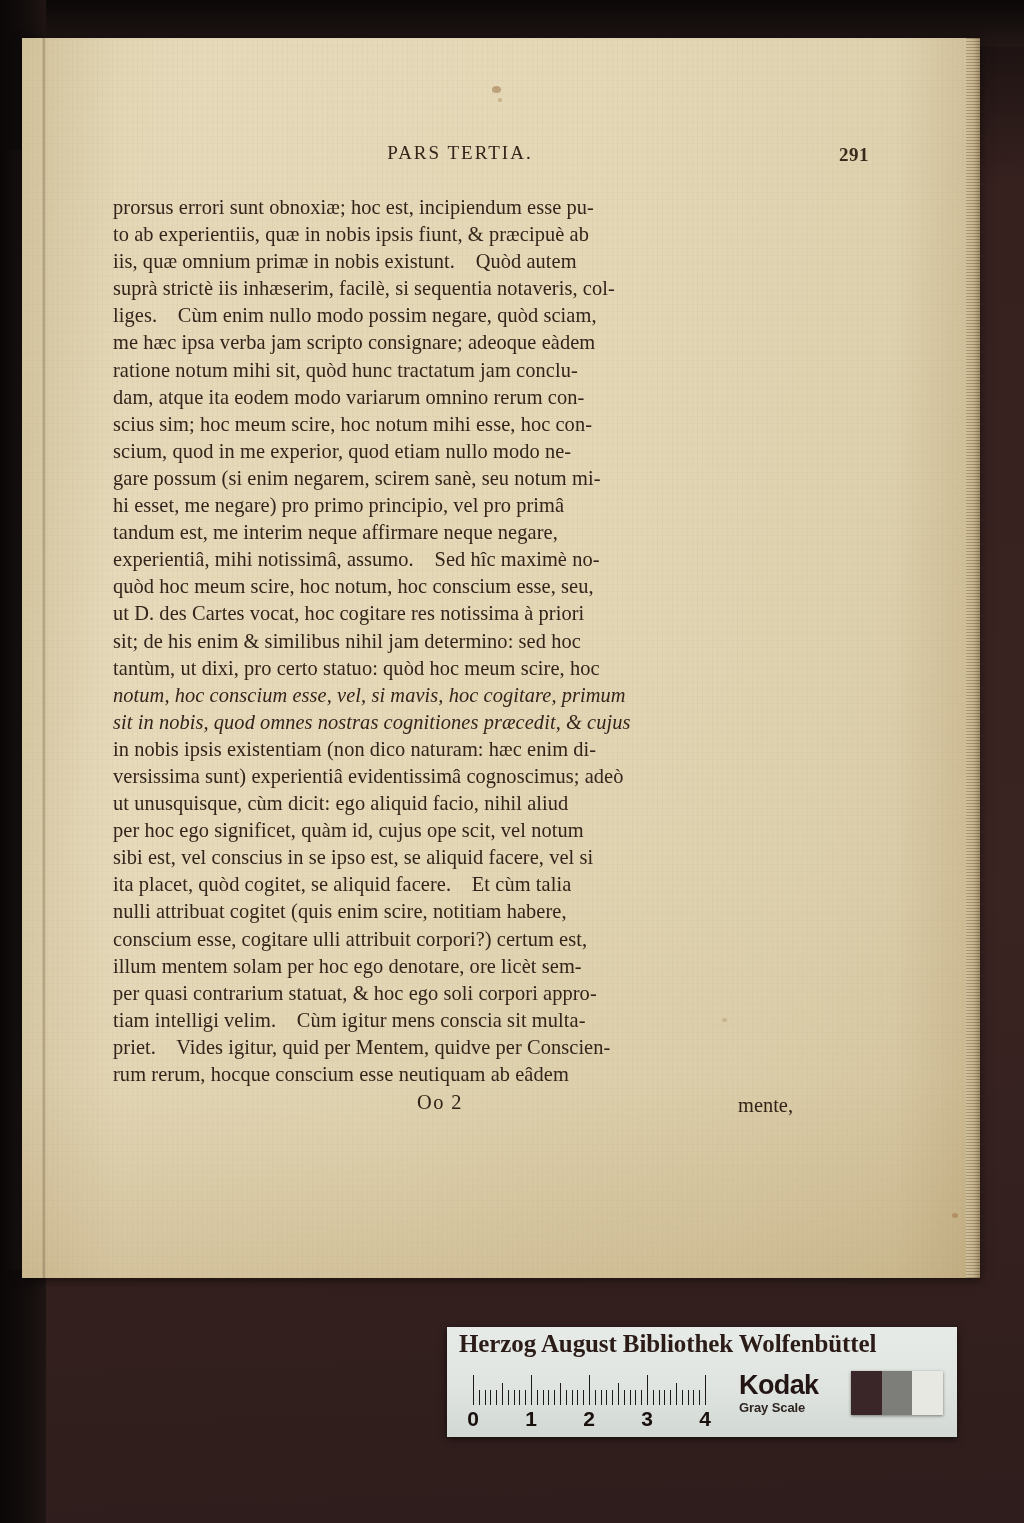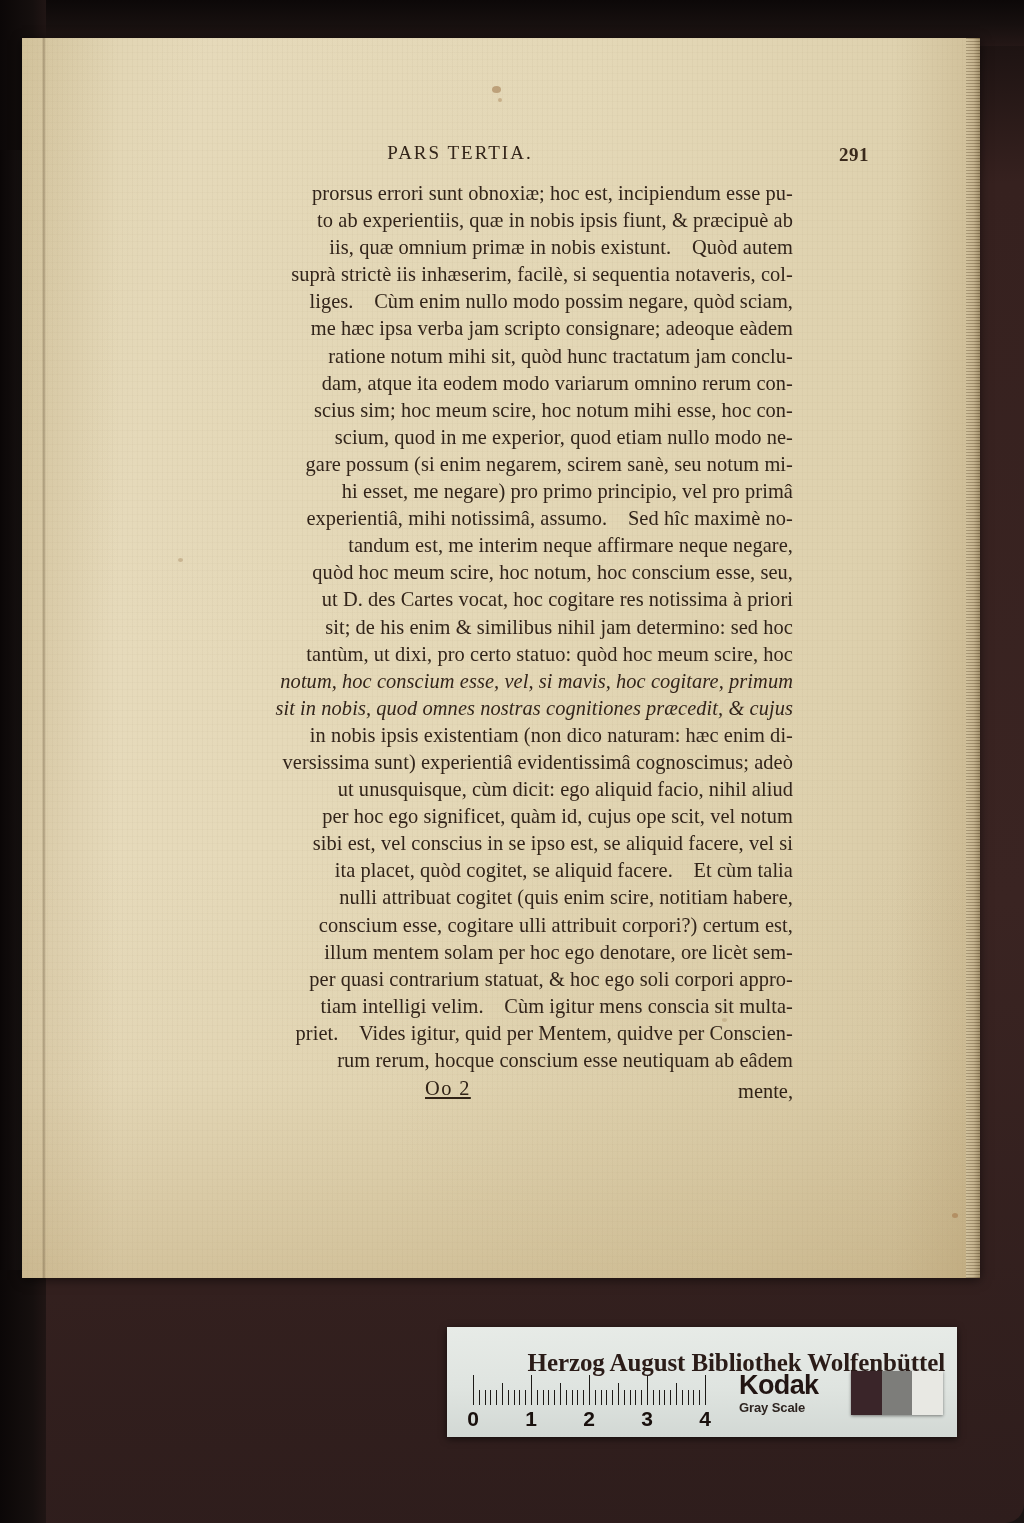--- a/index.html
+++ b/index.html
@@ -14,21 +14,20 @@
     overflow: hidden;
     font-family: "Liberation Serif", serif;
   }
 
   
   #scan-root {
     position: absolute;
     inset: 0;
     background:
       linear-gradient(178deg, #120d0d 0%, #1d1312 5%, #36211f 14%, #3a2422 60%, #2e1d1c 100%);
-    border-radius: 19px;
   }
   #backdrop-top-shadow {
     position: absolute;
     left: 0; top: 0; width: 1024px; height: 46px;
     background: linear-gradient(180deg, #0c0808 0%, #17100f 55%, #241716 100%);
   }
   #backdrop-left-block {
     position: absolute;
     left: 0; top: 0; width: 46px; height: 1523px;
     background: linear-gradient(90deg, #0b0707 0%, #150f0e 70%, #201514 100%);
@@ -119,43 +118,41 @@
     position: absolute;
     right: -76px;
     top: 2px;
     font-size: 19px;
     letter-spacing: .5px;
     color: #3a2a1c;
     font-weight: bold;
   }
 
   #body-lines {
-    margin-top: 8px;
-    text-align: right;
+    margin-top: 22px;
   }
   .ln {
     font-size: 20.4px;
     line-height: 27.1px;
     white-space: pre;
     color: #32241a;
     letter-spacing: .08px;
   }
   .ln.it { font-style: italic; }
 
   #signature-row {
     position: relative;
     height: 30px;
     margin-top: 3px;
   }
   #signature-mark {
     position: absolute;
-    left: 312px;
+    left: 304px;
     font-size: 20.4px;
     letter-spacing: 1.4px;
-    text-decoration: underline;
   }
   #catchword {
     position: absolute;
     right: 0;
     top: 3px;
     font-size: 20.4px;
   }
 
   
   #calibration-card {
@@ -163,23 +160,23 @@
     left: 447px;
     top: 1327px;
     width: 510px;
     height: 110px;
     background: linear-gradient(180deg, #e7ebe7 0%, #dfe4e0 55%, #d2d8d4 100%);
     box-shadow: 0 2px 7px rgba(0,0,0,.6);
   }
   #library-name {
     position: absolute;
     left: 12px;
-    top: 22px;
+    top: 3px;
     width: 486px;
-    text-align: right;
+    text-align: left;
     font-family: "Liberation Serif", serif;
     font-weight: bold;
     font-size: 25px;
     color: #2b1c18;
     letter-spacing: -.1px;
     white-space: nowrap;
   }
   #ruler {
     position: absolute;
     left: 20px;
@@ -292,22 +289,22 @@
           <div class="ln">iis, quæ omnium primæ in nobis existunt.    Quòd autem</div>
           <div class="ln">suprà strictè iis inhæserim, facilè, si sequentia notaveris, col-</div>
           <div class="ln">liges.    Cùm enim nullo modo possim negare, quòd sciam,</div>
           <div class="ln">me hæc ipsa verba jam scripto consignare; adeoque eàdem</div>
           <div class="ln">ratione notum mihi sit, quòd hunc tractatum jam conclu-</div>
           <div class="ln">dam, atque ita eodem modo variarum omnino rerum con-</div>
           <div class="ln">scius sim; hoc meum scire, hoc notum mihi esse, hoc con-</div>
           <div class="ln">scium, quod in me experior, quod etiam nullo modo ne-</div>
           <div class="ln">gare possum (si enim negarem, scirem sanè, seu notum mi-</div>
           <div class="ln">hi esset, me negare) pro primo principio, vel pro primâ</div>
+          <div class="ln">tandum est, me interim neque affirmare neque negare,</div>
           <div class="ln">experientiâ, mihi notissimâ, assumo.    Sed hîc maximè no-</div>
-          <div class="ln">tandum est, me interim neque affirmare neque negare,</div>
           <div class="ln">quòd hoc meum scire, hoc notum, hoc conscium esse, seu,</div>
           <div class="ln">ut D. des Cartes vocat, hoc cogitare res notissima à priori</div>
           <div class="ln">sit; de his enim &amp; similibus nihil jam determino: sed hoc</div>
           <div class="ln">tantùm, ut dixi, pro certo statuo: quòd hoc meum scire, hoc</div>
           <div class="ln it">notum, hoc conscium esse, vel, si mavis, hoc cogitare, primum</div>
           <div class="ln it">sit in nobis, quod omnes nostras cognitiones præcedit, &amp; cujus</div>
           <div class="ln">in nobis ipsis existentiam (non dico naturam: hæc enim di-</div>
           <div class="ln">versissima sunt) experientiâ evidentissimâ cognoscimus; adeò</div>
           <div class="ln">ut unusquisque, cùm dicit: ego aliquid facio, nihil aliud</div>
           <div class="ln">per hoc ego significet, quàm id, cujus ope scit, vel notum</div>

